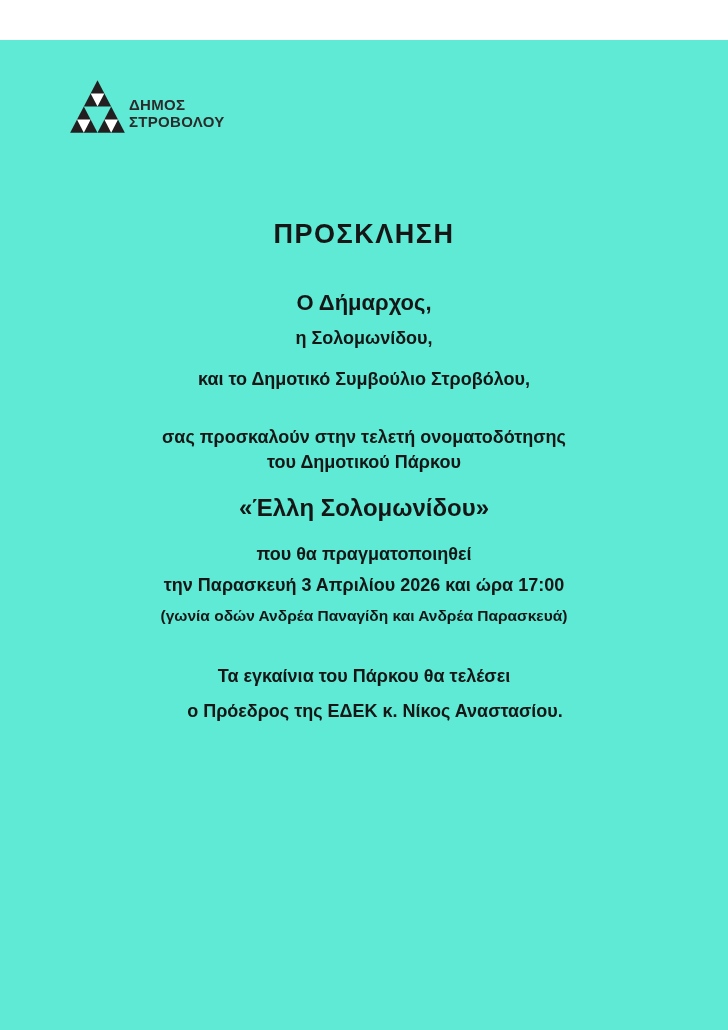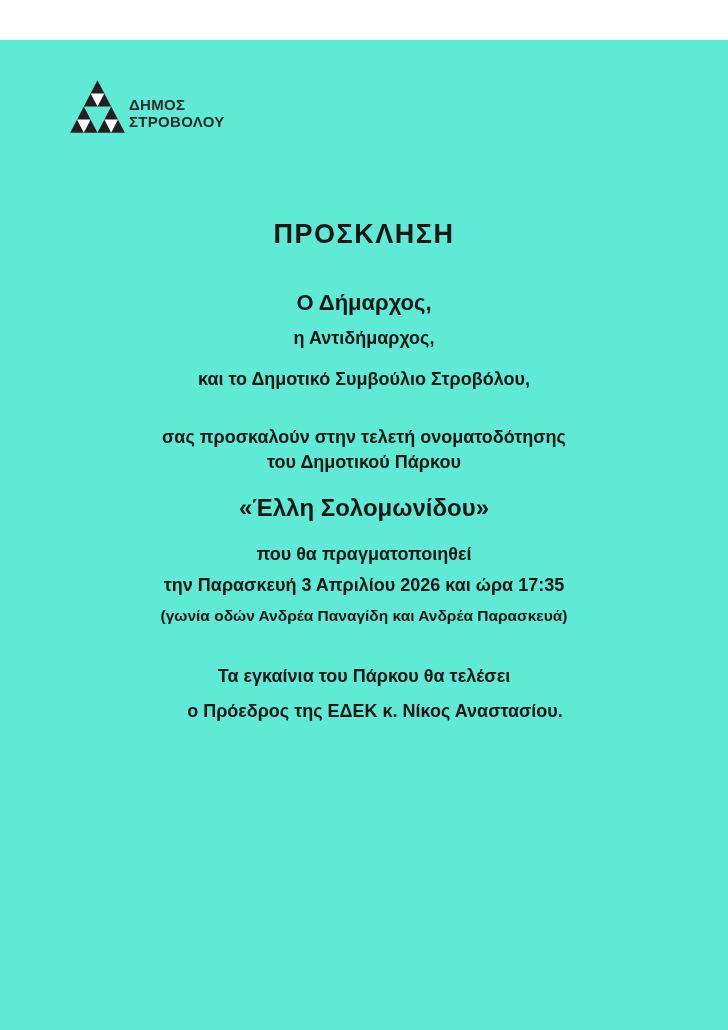--- a/index.html
+++ b/index.html
@@ -89,29 +89,29 @@
     <span class="logo-text">
       <span>ΔΗΜΟΣ</span>
       <span>ΣΤΡΟΒΟΛΟΥ</span>
     </span>
   </header>
 
   <main>
     <h1 class="line title">ΠΡΟΣΚΛΗΣΗ</h1>
 
     <p class="line host-0">Ο Δήμαρχος,</p>
-    <p class="line host-1">η Αντιδήμαρχος,</p>
+    <p class="line host-1">η Σολομωνίδου,</p>
     <p class="line host-2">και το Δημοτικό Συμβούλιο Στροβόλου,</p>
     <p class="line host-3">σας προσκαλούν στην τελετή ονοματοδότησης</p>
     <p class="line host-4">του Δημοτικού Πάρκου</p>
 
     <p class="line park-name">«Έλλη Σολομωνίδου»</p>
 
     <p class="line event-0">που θα πραγματοποιηθεί</p>
-    <p class="line event-1">την Παρασκευή 3 Απριλίου 2026 και ώρα 17:35</p>
+    <p class="line event-1">την Παρασκευή 3 Απριλίου 2026 και ώρα 17:00</p>
 
     <p class="line location">(γωνία οδών Ανδρέα Παναγίδη και Ανδρέα Παρασκευά)</p>
 
     <p class="line footer-0">Τα εγκαίνια του Πάρκου θα τελέσει</p>
     <p class="line footer-1">ο Πρόεδρος της ΕΔΕΚ κ. Νίκος Αναστασίου.</p>
   </main>
 
 </div>
 
 </body></html>

